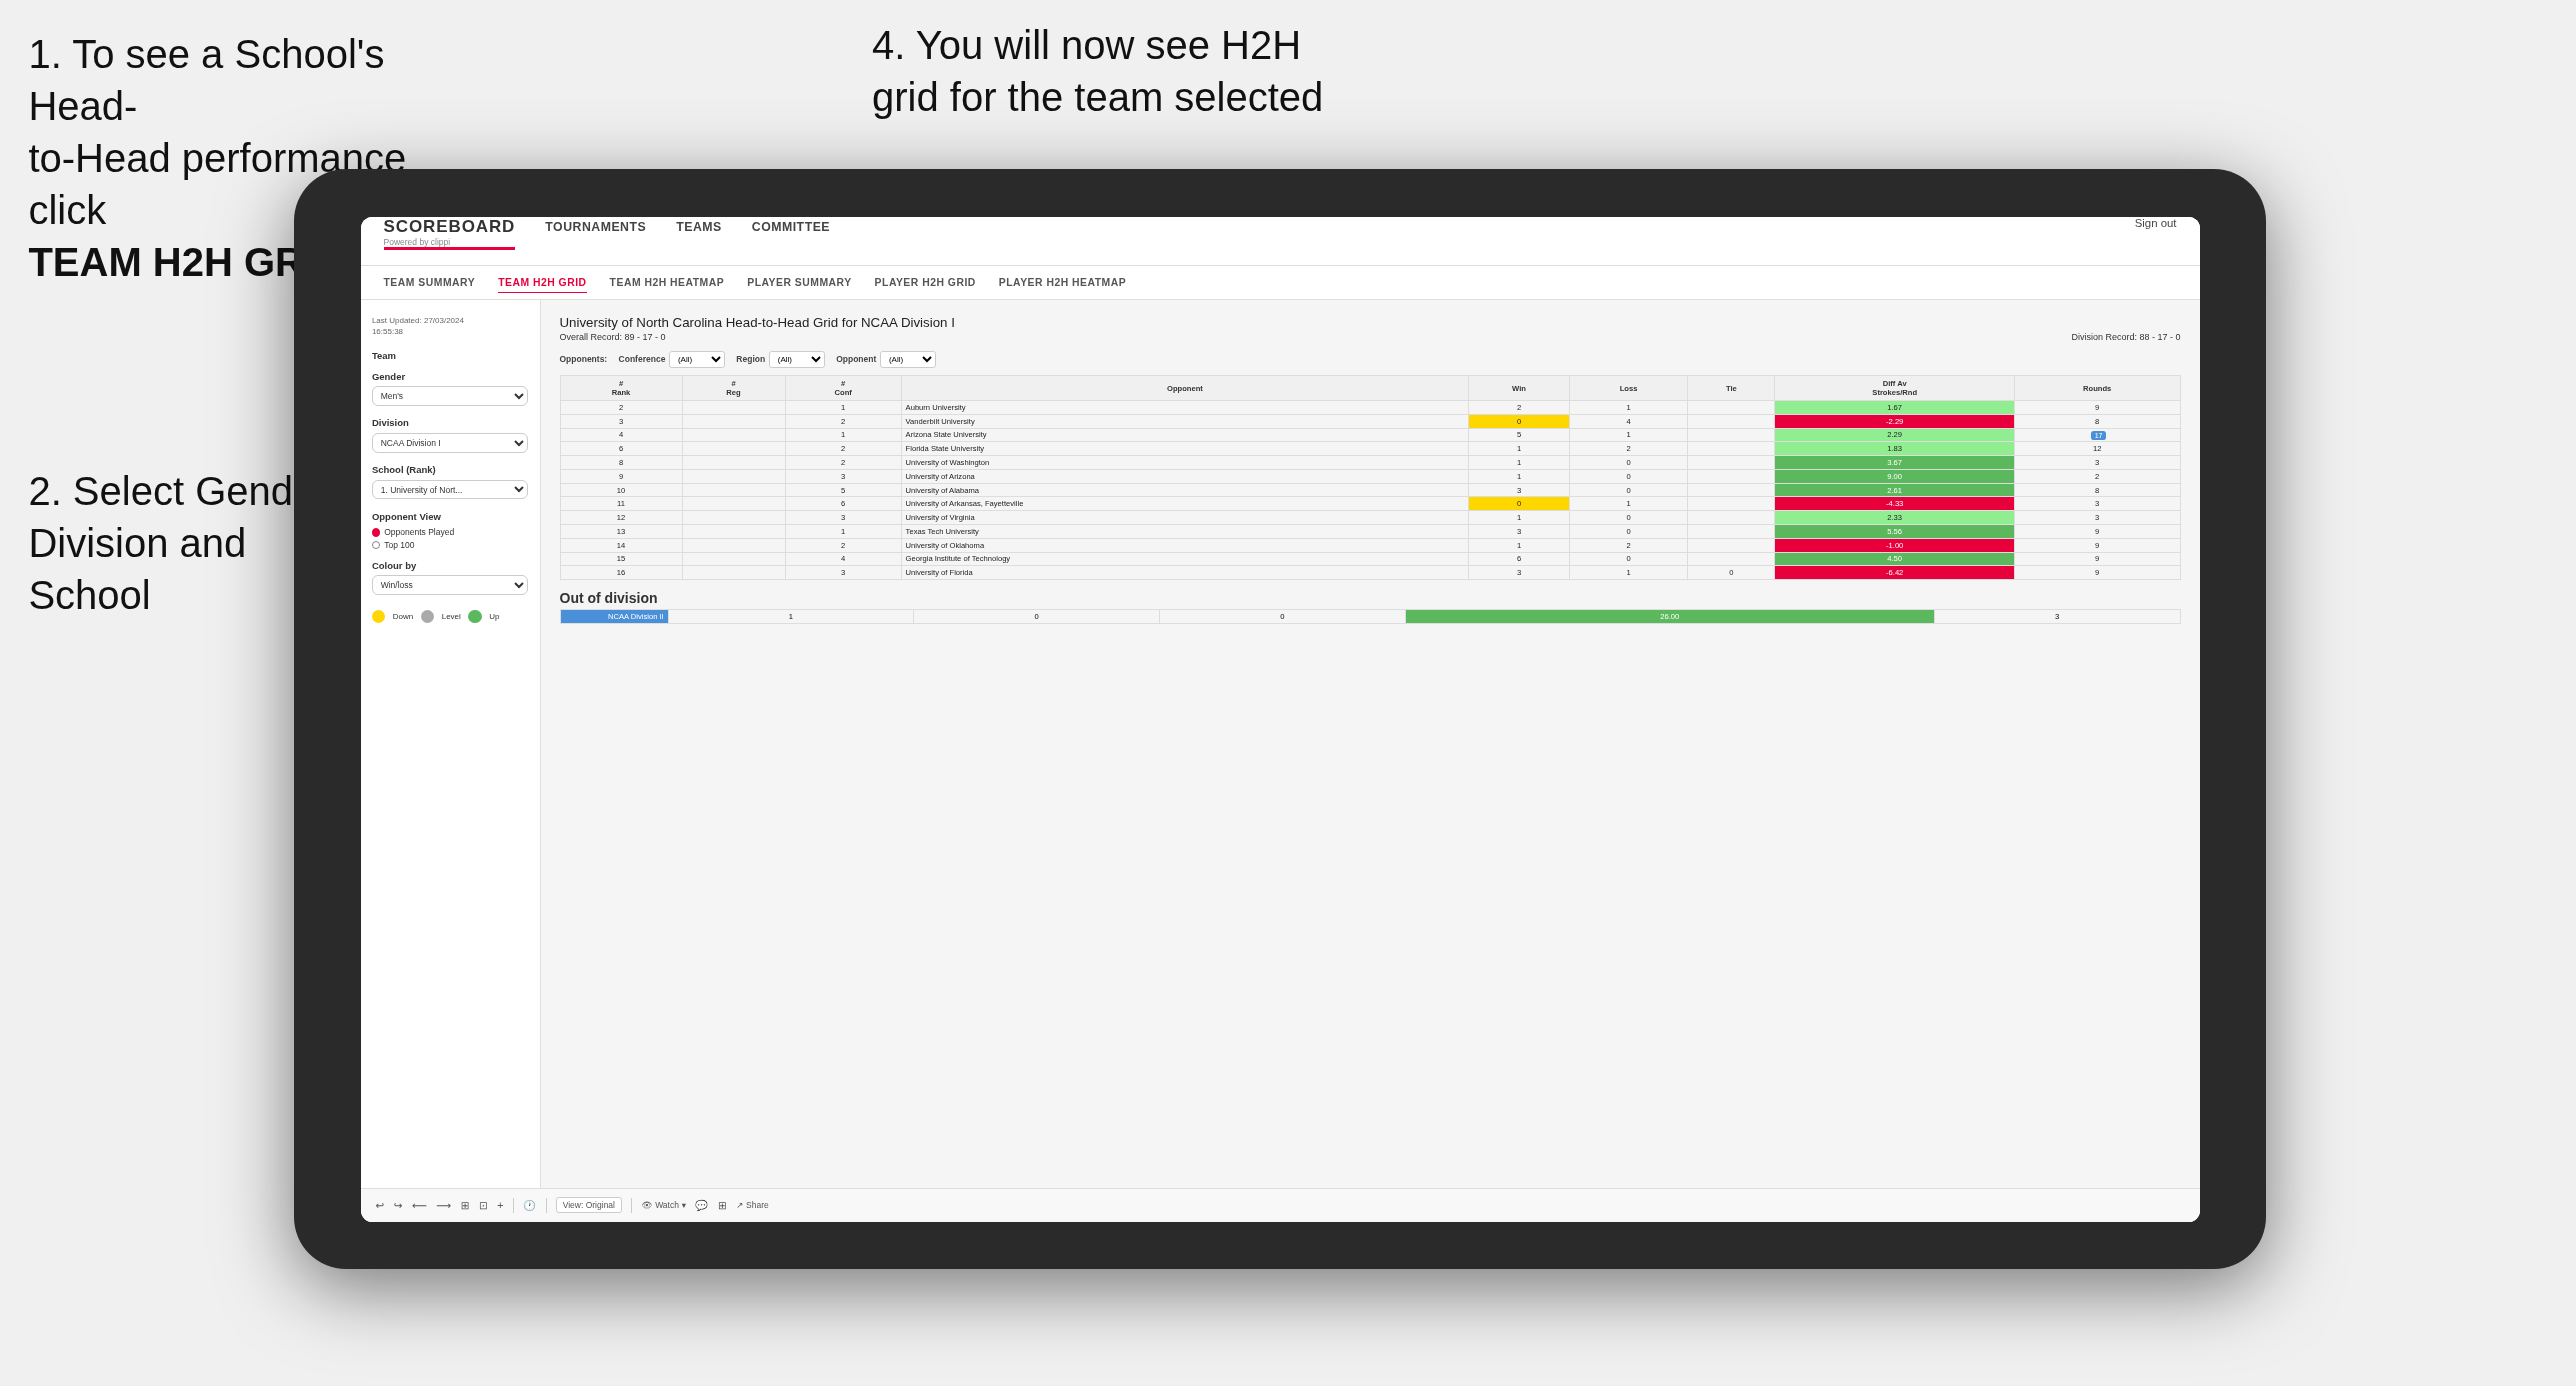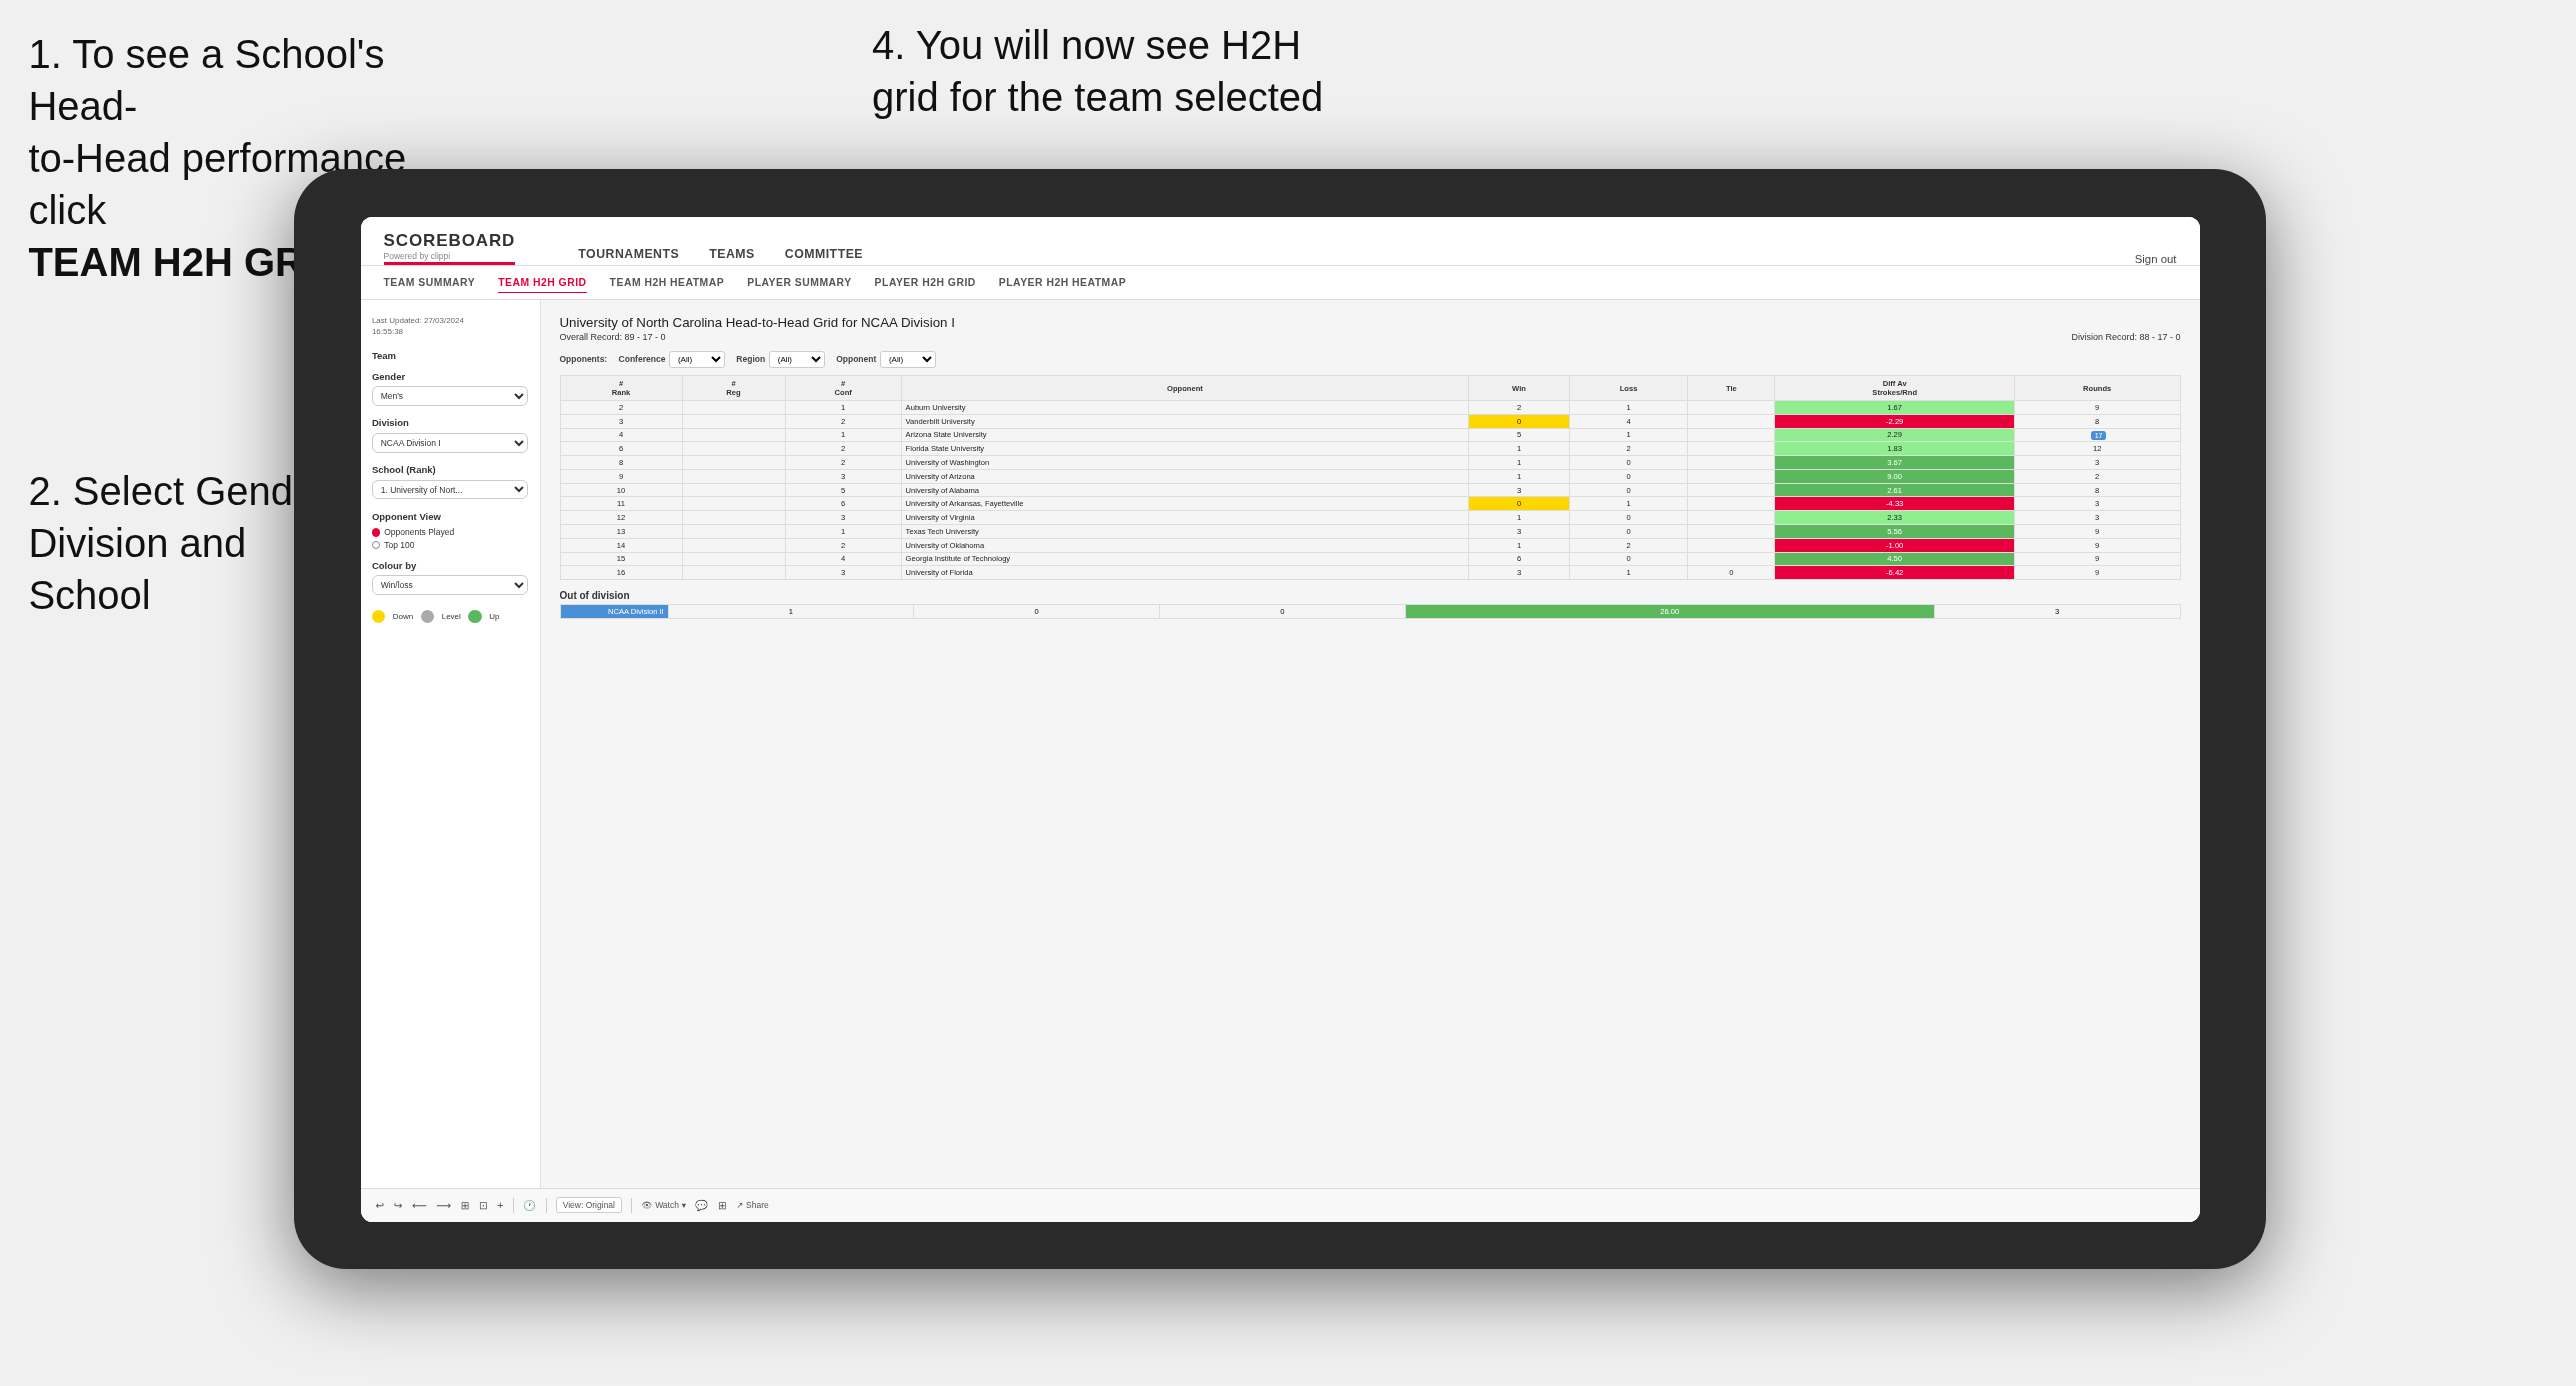--- a/index.html
+++ b/index.html
@@ -56,25 +56,24 @@
       overflow: hidden;
       display: flex;
       flex-direction: column;
     }
 
     
     .navbar {
       background: #fff;
       border-bottom: 0.9px solid #ddd;
       display: flex;
-      align-items: flex-end;
+      align-items: flex-start;
       padding: 0 23px;
       height: 49px;
       flex-shrink: 0;
-      gap: 33px;
     }
     .logo {
       display: flex;
       flex-direction: column;
       margin-right: 30px;
     }
     .logo-text {
       font-size: 17px;
       font-weight: 900;
       color: #333;
@@ -277,21 +276,21 @@
       font-size: 7.6px;
       color: #222;
     }
     .td-name { text-align: left !important; }
 
     
     .out-of-division {
       margin-top: 9.5px;
     }
     .ood-label {
-      font-size: 10px;
+      font-size: 14px;
       font-weight: 700;
       color: #333;
       margin-bottom: 3.8px;
     }
     .ood-table {
       width: 100%;
       border-collapse: collapse;
       font-size: 8px;
     }
     .ood-table td {

